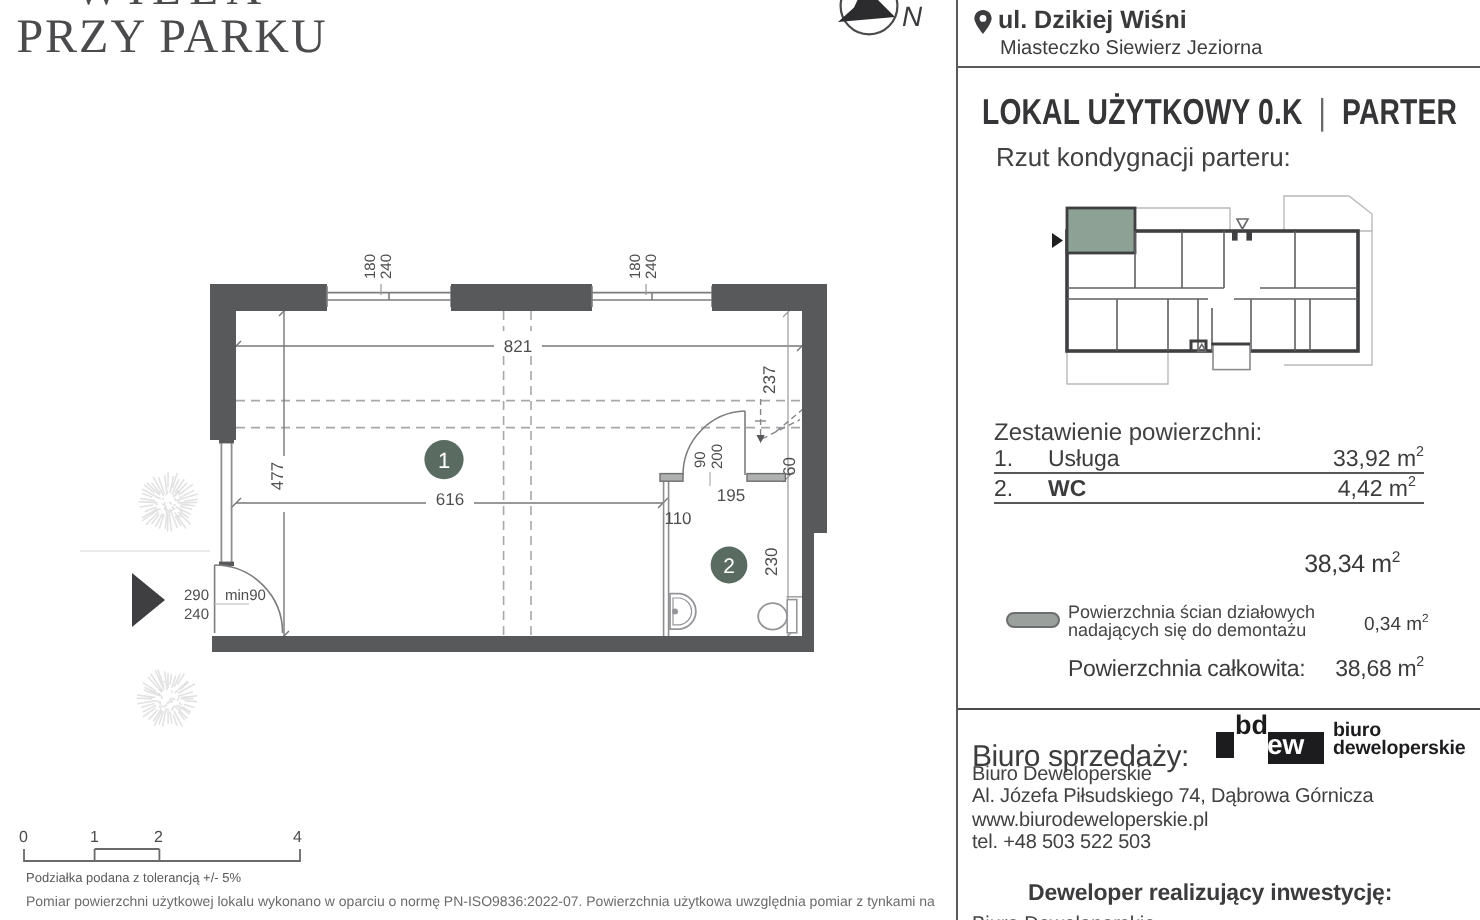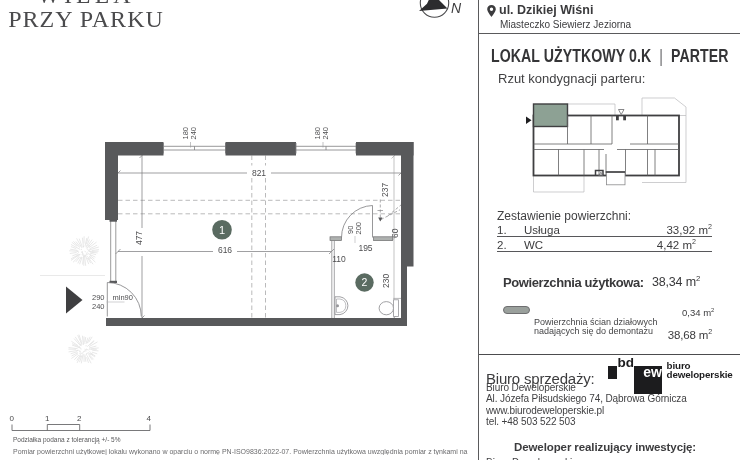--- a/index.html
+++ b/index.html
@@ -348,45 +348,45 @@
 <div class="abs" style="left:497px;top:209px;font-size:12px;color:#414143;">Zestawienie powierzchni:</div>
 
 <div class="abs" style="left:497px;top:224px;width:215px;height:12px;border-bottom:0.8px solid #57575a;font-size:11.5px;color:#3c3c3e;">
   <span style="position:absolute;left:0;">1.</span>
   <span style="position:absolute;left:27px;">Usługa</span>
   <span style="position:absolute;right:0;">33,92 m<sup>2</sup></span>
 </div>
 
 <div class="abs" style="left:497px;top:239px;width:215px;height:12px;border-bottom:0.8px solid #57575a;font-size:11.5px;color:#3c3c3e;">
   <span style="position:absolute;left:0;">2.</span>
-  <span style="position:absolute;left:27px;">WC</span>
-  <span style="position:absolute;right:16px;margin-left:36px;">4,42 m<sup>2</sup></span>
+  <span style="position:absolute;left:27px;font-weight:bold;">WC</span>
+  <span style="position:absolute;right:4px;margin-left:36px;">4,42 m<sup>2</sup></span>
 </div>
 
 <div class="abs" style="left:503px;top:275px;width:209px;font-size:13px;color:#39393b;">
-  <span style="font-weight:bold;letter-spacing:-0.4px;">Powierzchnia użytkowa:</span>
   <span style="position:absolute;right:12px;font-weight:normal;font-size:12.5px;letter-spacing:-0.2px;">38,34 m<sup>2</sup></span>
 </div>
 
 <div class="abs" style="left:503px;top:306px;width:25px;height:6px;border:1px solid #6e6e70;border-radius:4px;background:#9aa09c;"></div>
 
-<div class="abs" style="left:534px;top:302px;font-size:9px;line-height:8.7px;color:#454547;margin-top:16px;">Powierzchnia ścian działowych<br>nadających się do demontażu</div>
+<div class="abs" style="left:534px;top:302px;font-size:9px;line-height:8.7px;color:#454547;">Powierzchnia ścian działowych<br>nadających się do demontażu</div>
 
 <div class="abs" style="left:682px;top:306.5px;font-size:9.5px;color:#3c3c3e;">0,34 m<sup>2</sup></div>
 
 <div class="abs" style="left:534px;top:328.5px;width:178px;font-size:11.5px;letter-spacing:-0.15px;color:#3c3c3e;">
+  <span>Powierzchnia całkowita:</span>
   <span style="position:absolute;right:0;">38,68 m<sup>2</sup></span>
 </div>
 
 <div class="abs" style="left:479px;top:354px;width:261px;height:1.2px;background:#4c4c4e;"></div>
 
 <div class="abs" style="left:486px;top:369.5px;font-size:15px;letter-spacing:-0.2px;color:#3c3c3e;">Biuro sprzedaży:</div>
 
 <div class="abs" style="left:607.5px;top:365.5px;width:9.5px;height:13px;background:#1c1c1e;"></div>
 <div class="abs" style="left:617.5px;top:355px;font-size:13.5px;font-weight:bold;color:#1c1c1e;">bd</div>
-<div class="abs" style="left:633.5px;top:365.5px;width:28.5px;height:28px;background:#1c1c1e;color:#fff;font-size:14px;font-weight:bold;line-height:12.5px;text-align:right;">ew</div>
+<div class="abs" style="left:633.5px;top:365.5px;width:28.5px;height:16px;background:#1c1c1e;color:#fff;font-size:14px;font-weight:bold;line-height:12.5px;text-align:left;">ew</div>
 <div class="abs" style="left:666.5px;top:361px;font-size:9.8px;line-height:9.4px;font-weight:bold;letter-spacing:-0.1px;color:#1c1c1e;">biuro<br>deweloperskie</div>
 
 <div class="abs" style="left:486px;top:381.5px;font-size:10px;line-height:11.5px;letter-spacing:-0.1px;color:#414143;">Biuro Deweloperskie<br>Al. Józefa Piłsudskiego 74, Dąbrowa Górnicza<br>www.biurodeweloperskie.pl<br>tel. +48 503 522 503</div>
 
 <div class="abs" style="left:486px;top:440.5px;font-size:11.5px;font-weight:bold;letter-spacing:-0.1px;color:#3c3c3e;margin-left:28px;">Deweloper realizujący inwestycję:</div>
 
 <div class="abs" style="left:486px;top:456.5px;font-size:10px;color:#414143;">Biuro Deweloperskie</div>
 
 </body></html>

